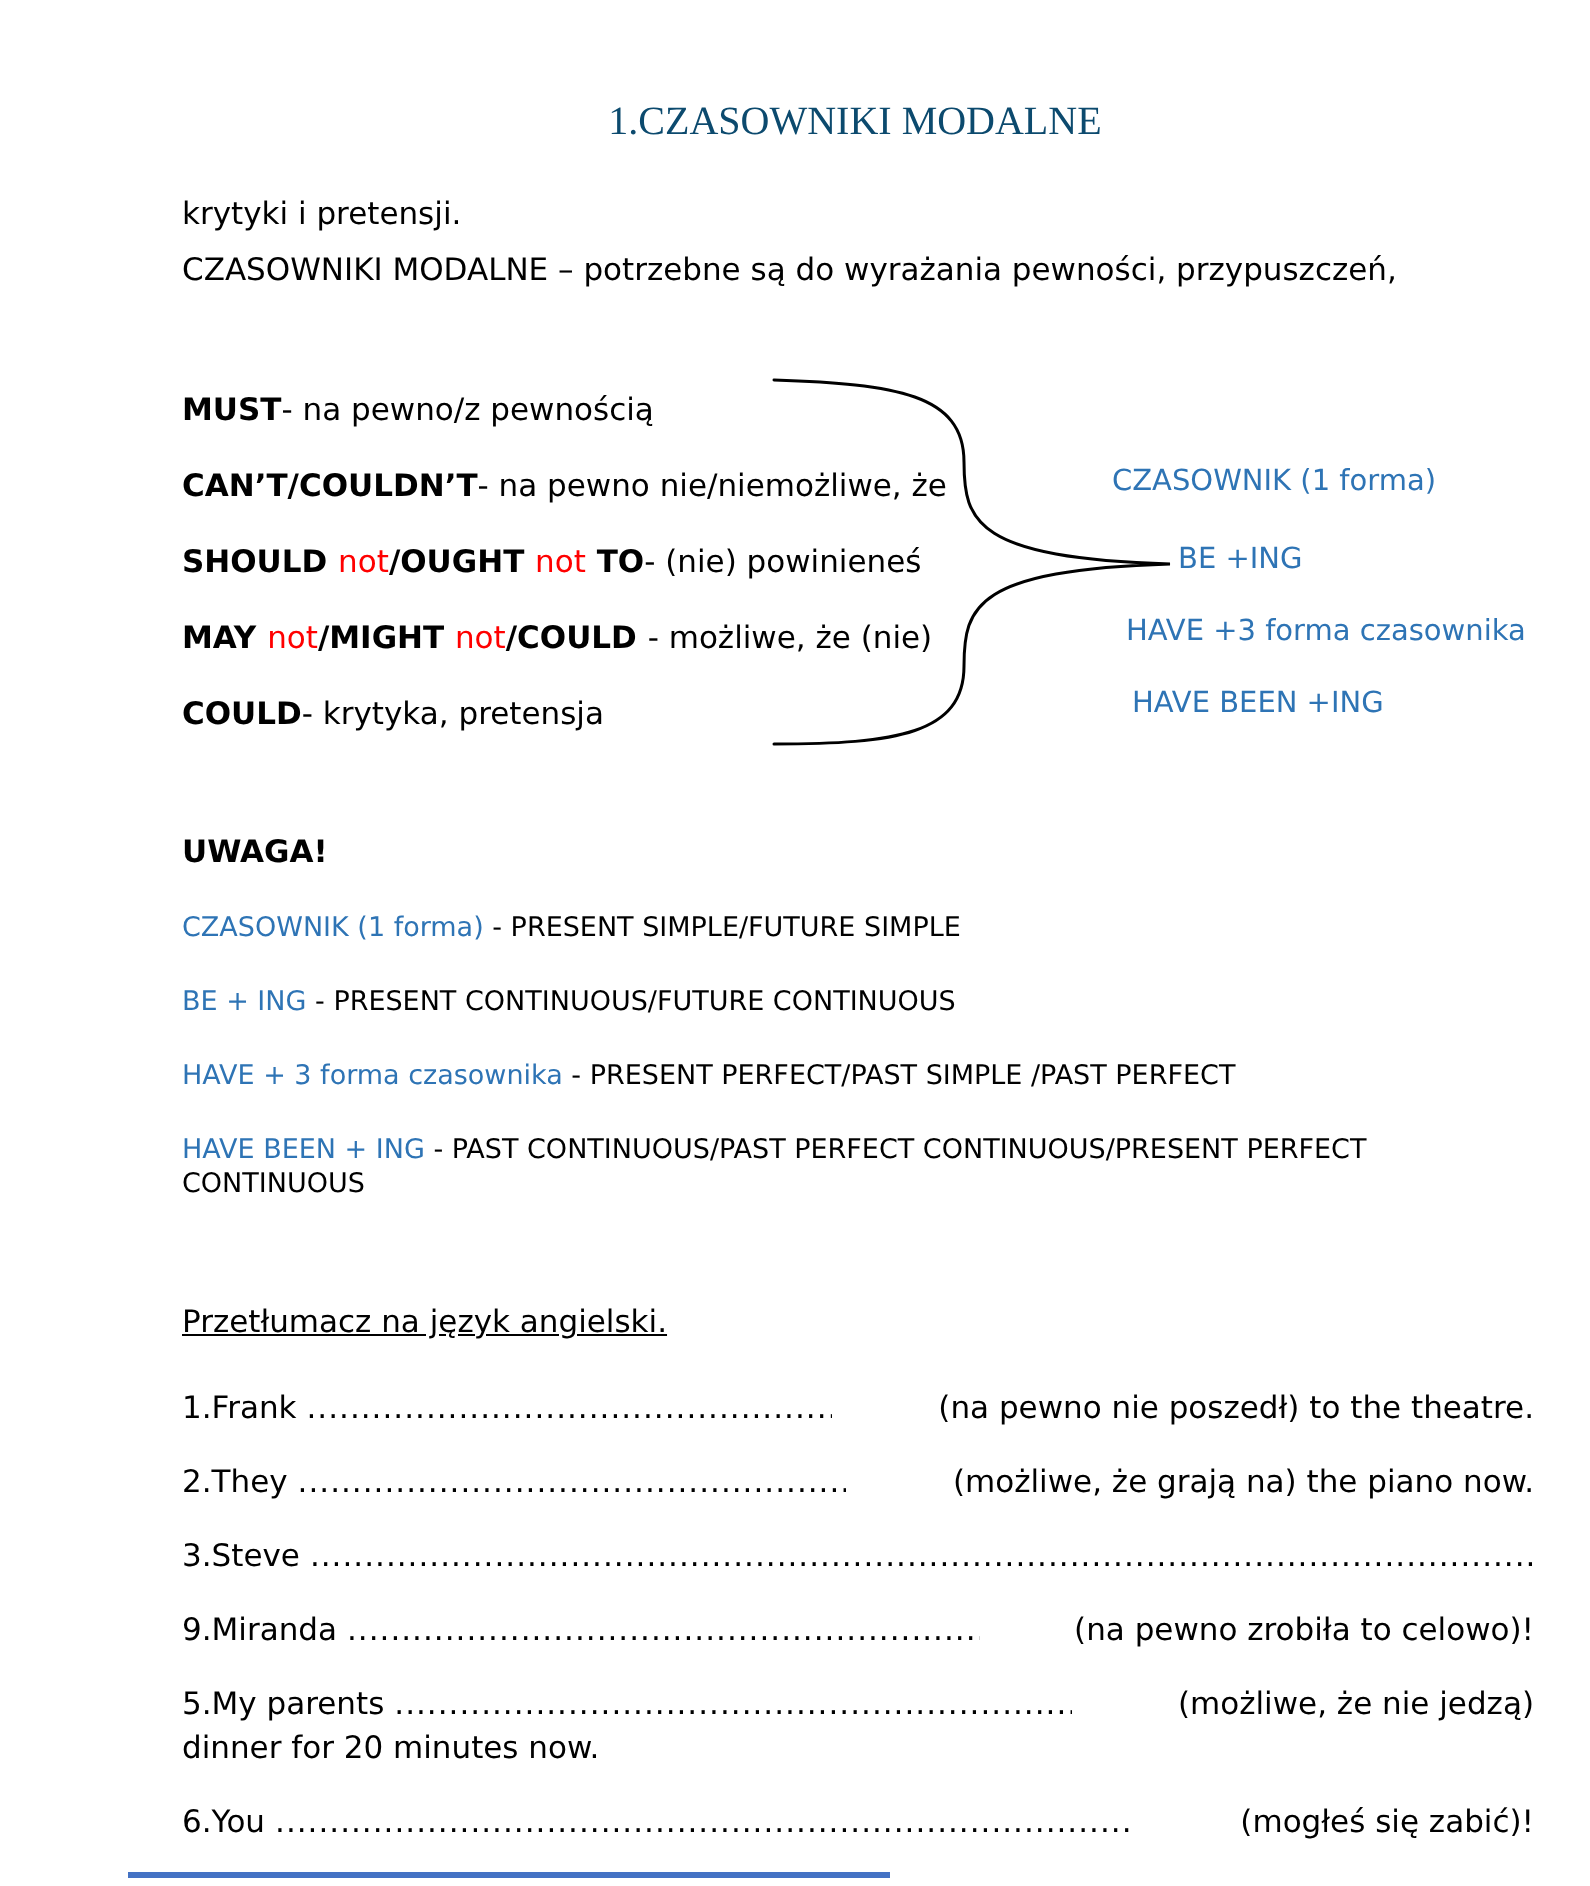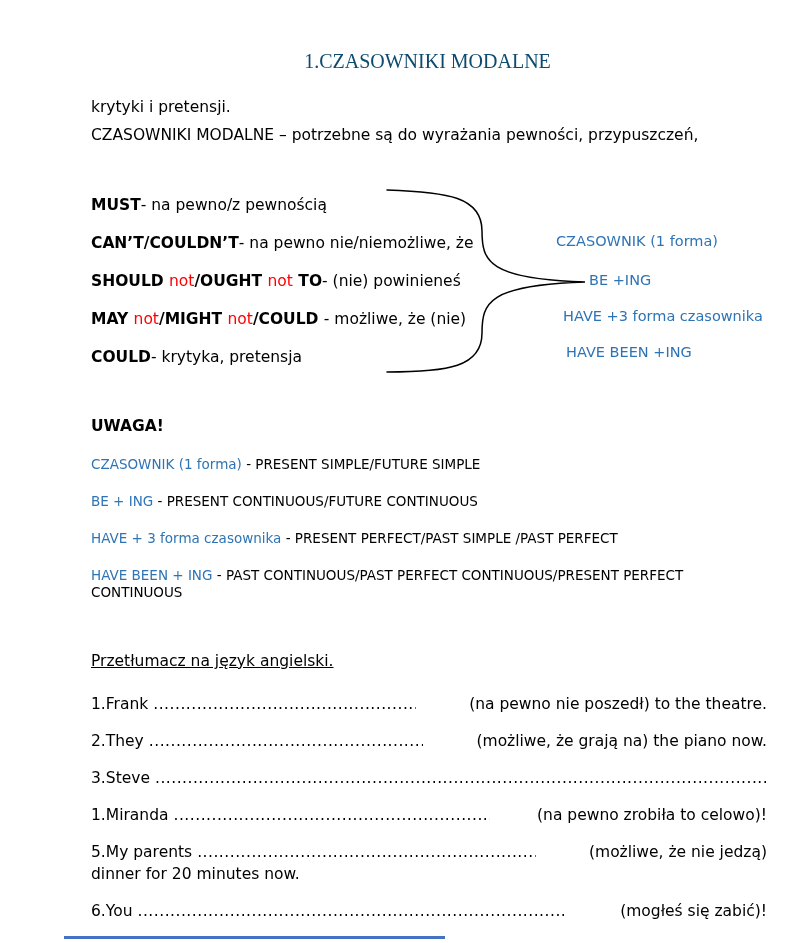--- a/index.html
+++ b/index.html
@@ -107,21 +107,21 @@
 
     <div class="ex-item">
       <div class="ex-row">
         <span class="ex-prefix">3.Steve</span>
         <span class="ex-dots">........................................................................................................................................................................................................</span>
       </div>
     </div>
 
     <div class="ex-item ex-item-4">
       <div class="ex-row">
-        <span class="ex-prefix">1.Miranda</span>
+        <span class="ex-prefix">9.Miranda</span>
         <span class="ex-dots">........................................................................................................................................................................................................</span>
         <span class="ex-suffix">(na pewno zrobiła to celowo)!</span>
       </div>
     </div>
 
     <div class="ex-item">
       <div class="ex-row">
         <span class="ex-prefix">5.My parents</span>
         <span class="ex-dots">........................................................................................................................................................................................................</span>
         <span class="ex-suffix">(możliwe, że nie jedzą)</span>

